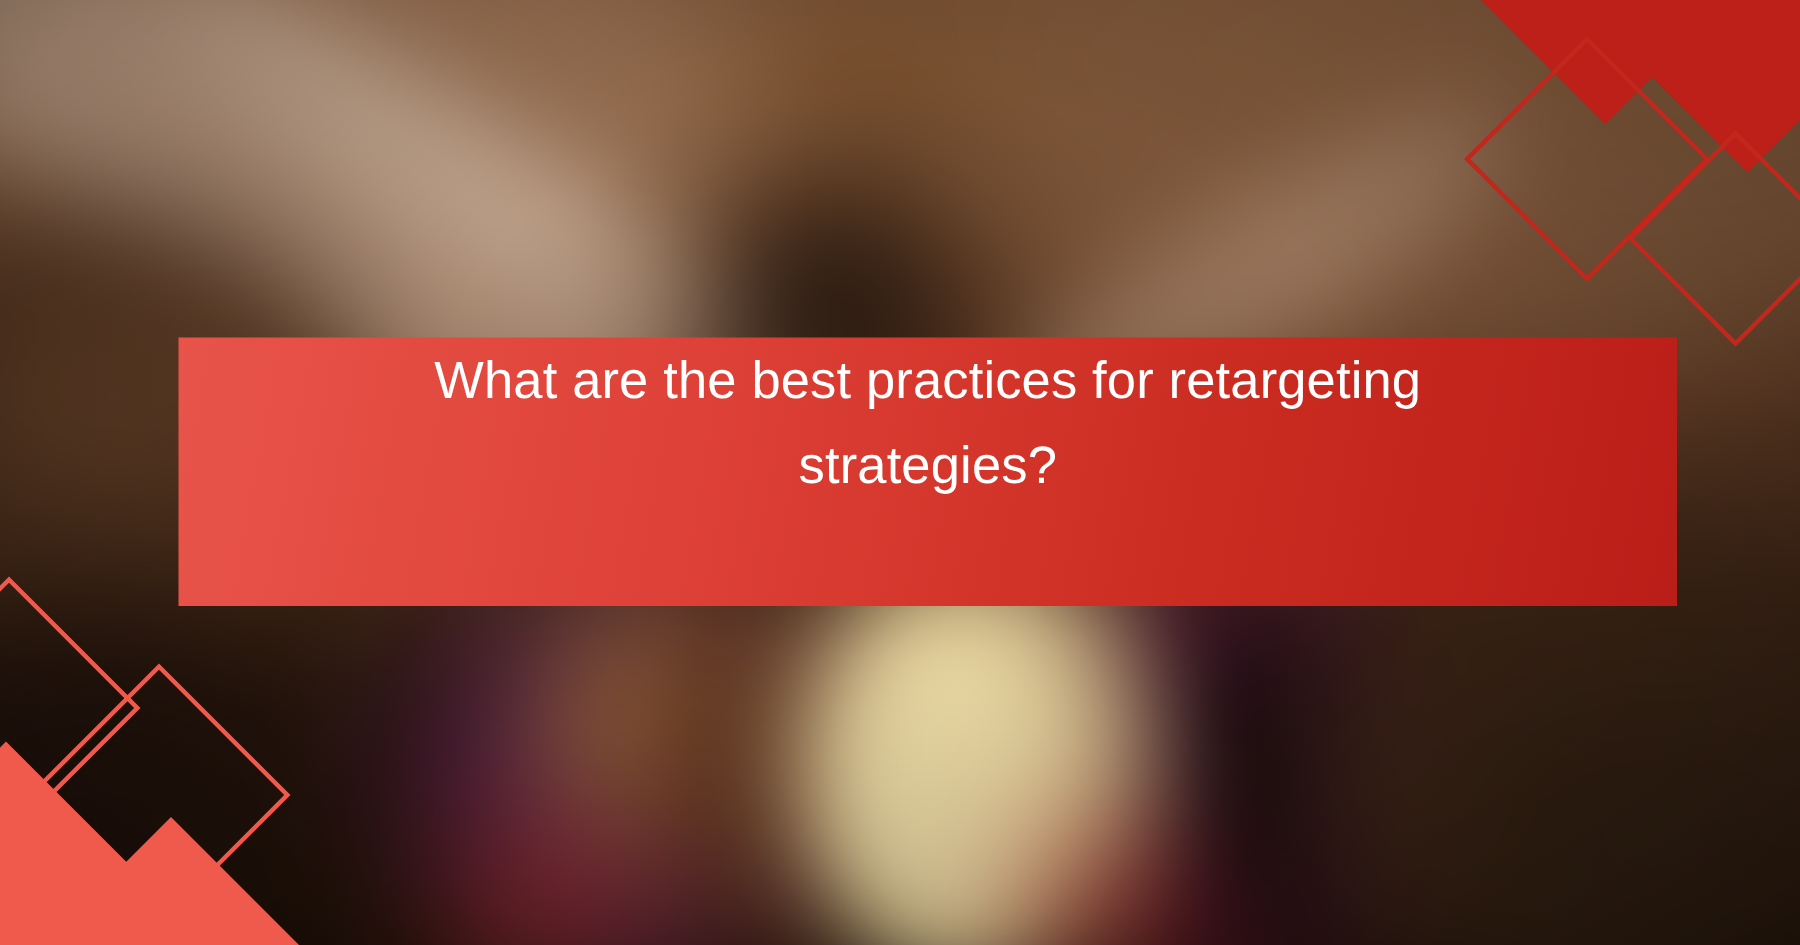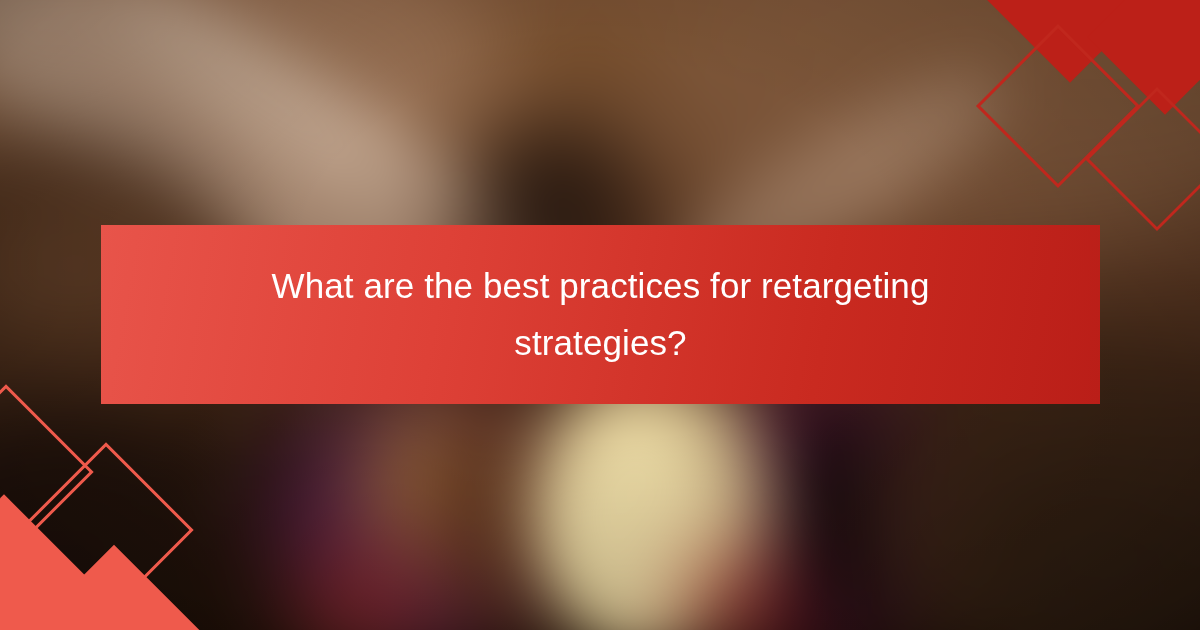--- a/index.html
+++ b/index.html
@@ -204,27 +204,26 @@
   .dia-solid-light { background: #ef5a4c; }
   .dia-out-dark    { border: 3px solid #c0271d; }
   .dia-out-light   { border: 3px solid #ef5a4c; }
 
   #deco-tr { right: 0; top: 0; width: 230px; height: 200px; }
   #deco-bl { left: 0; bottom: 0; width: 230px; height: 210px; }
 
   
   #banner {
     position: absolute;
-    left: 101px;
+    left: 119px;
     top: 225px;
     width: 999px;
     height: 179px;
     background: linear-gradient(100deg, #e8544a 0%, #de4137 34%, #c92a20 72%, #ba1e18 100%);
     display: flex;
-    align-items: center;
     justify-content: center;
     box-sizing: border-box;
     padding: 1px 70px;
   }
   #headline {
     margin: 0;
     color: #ffffff;
     font-family: "Liberation Sans", sans-serif;
     font-size: 35px;
     font-weight: 400;

